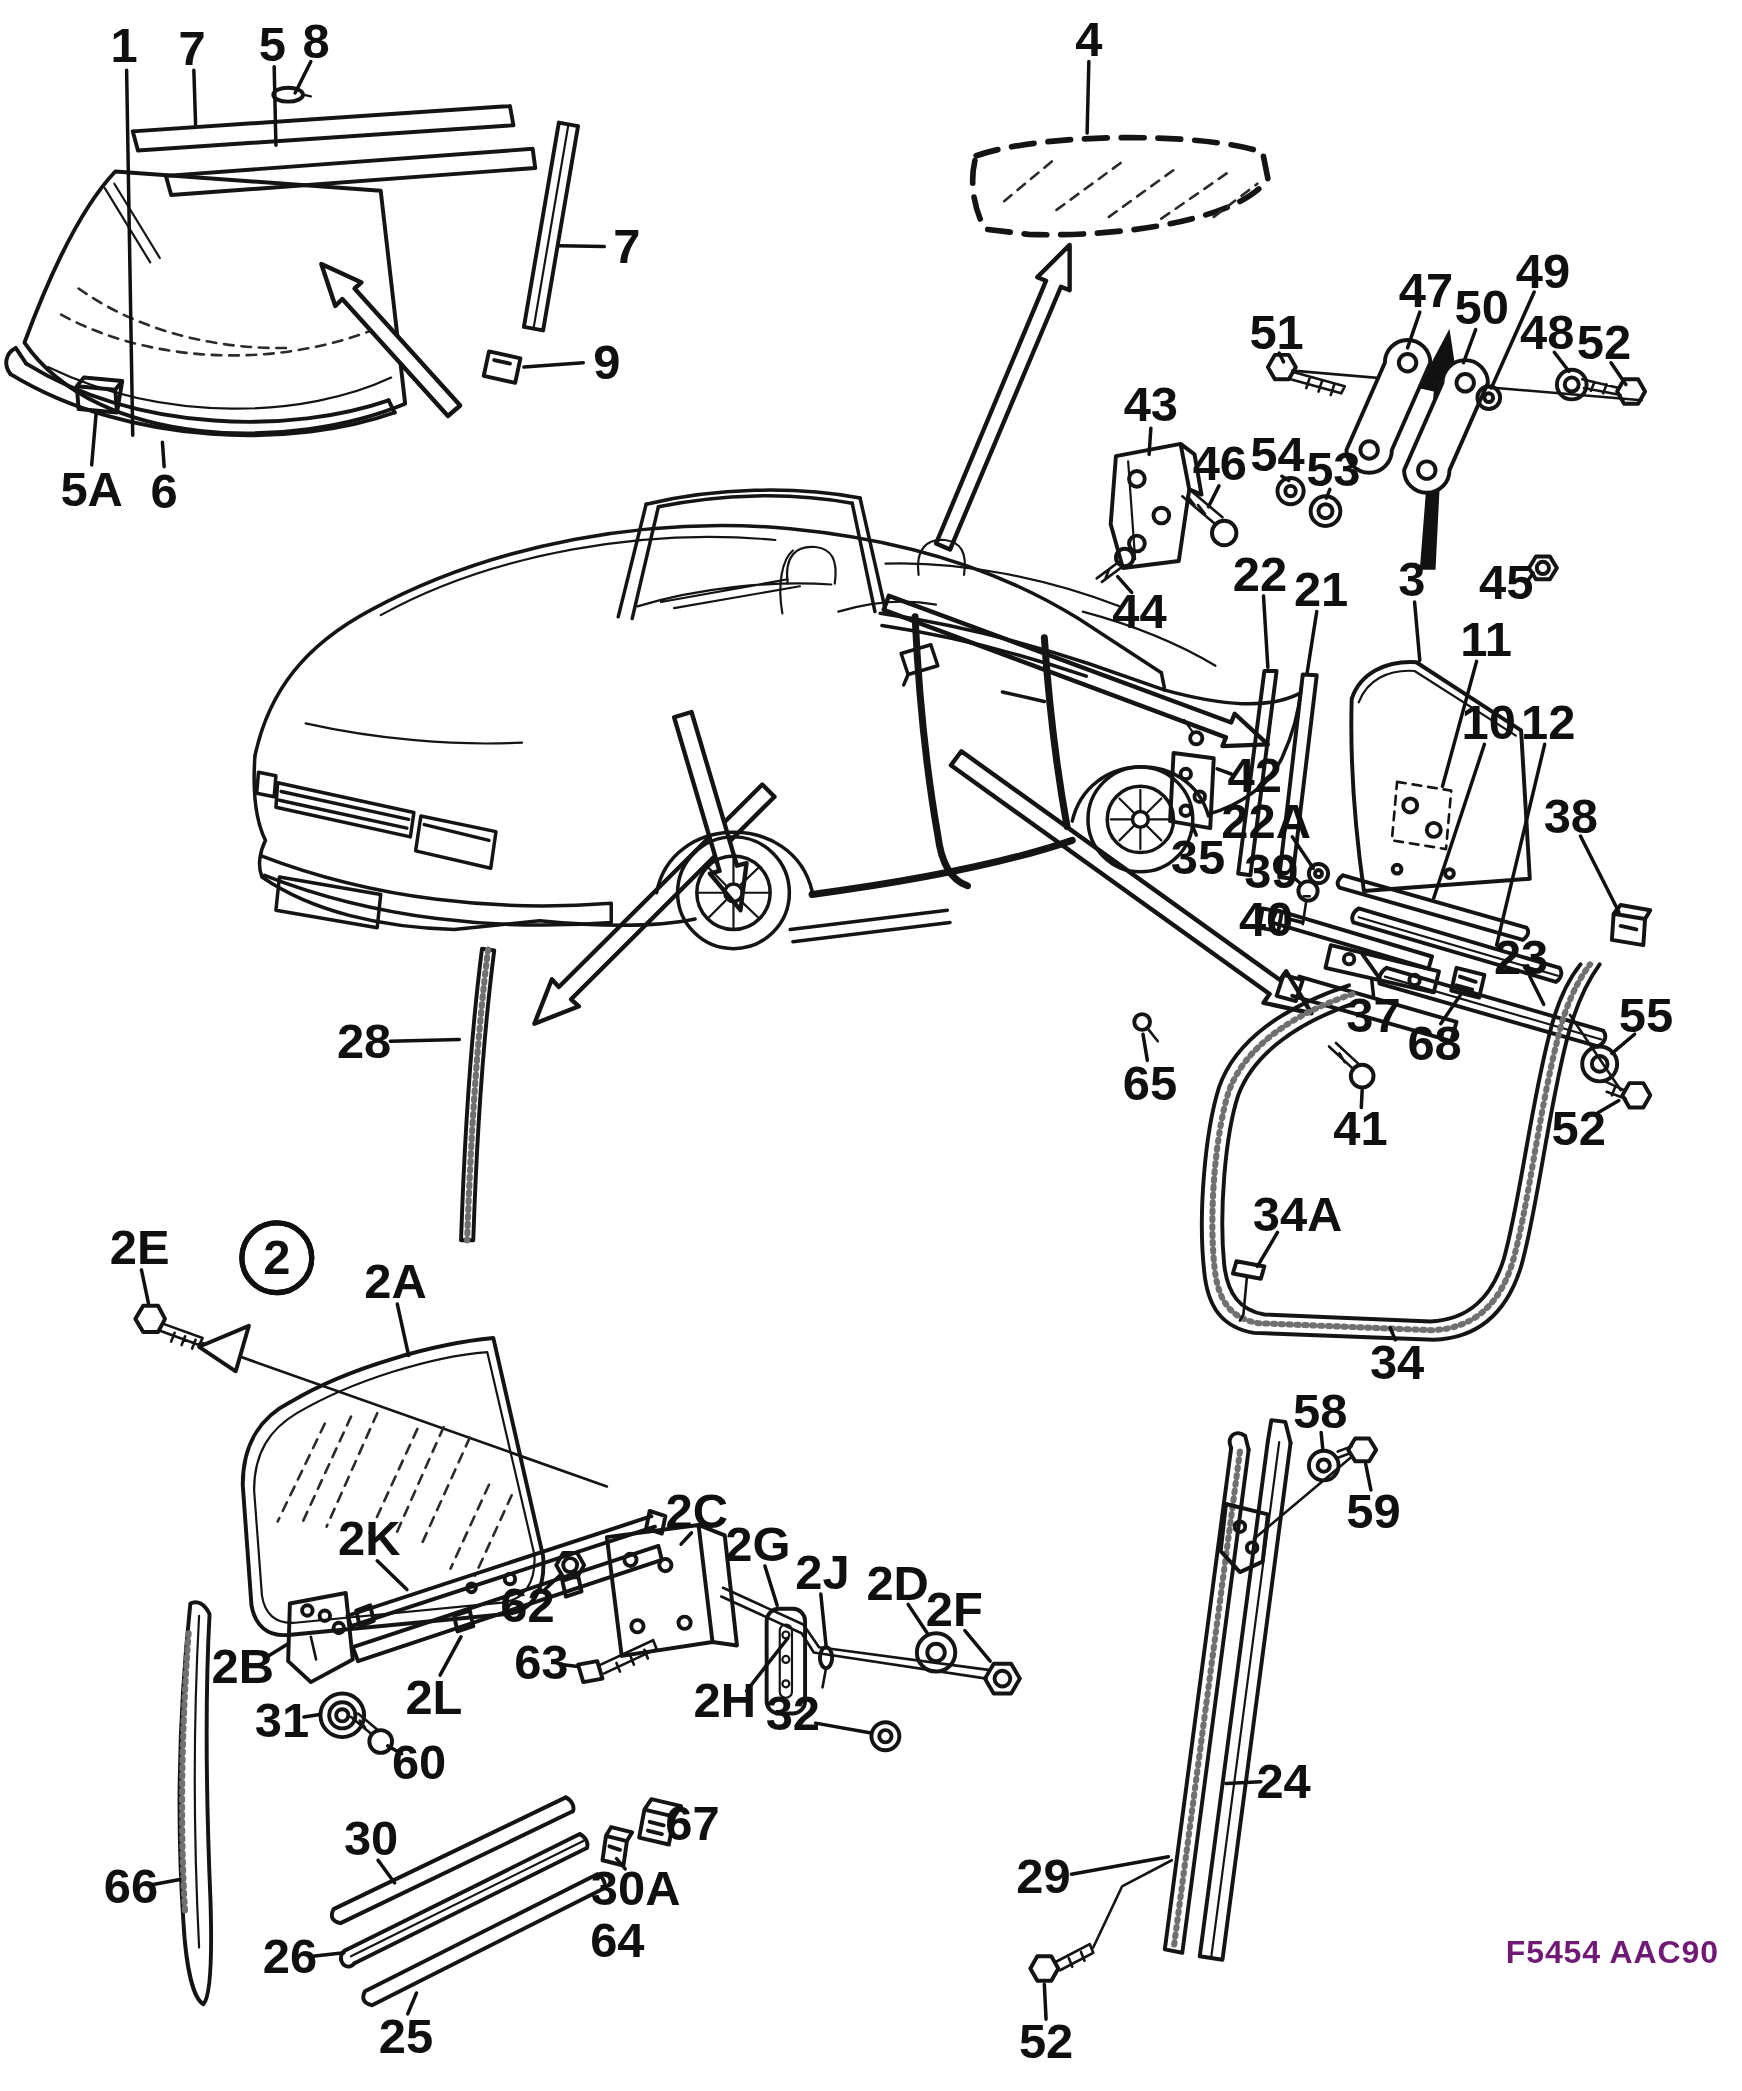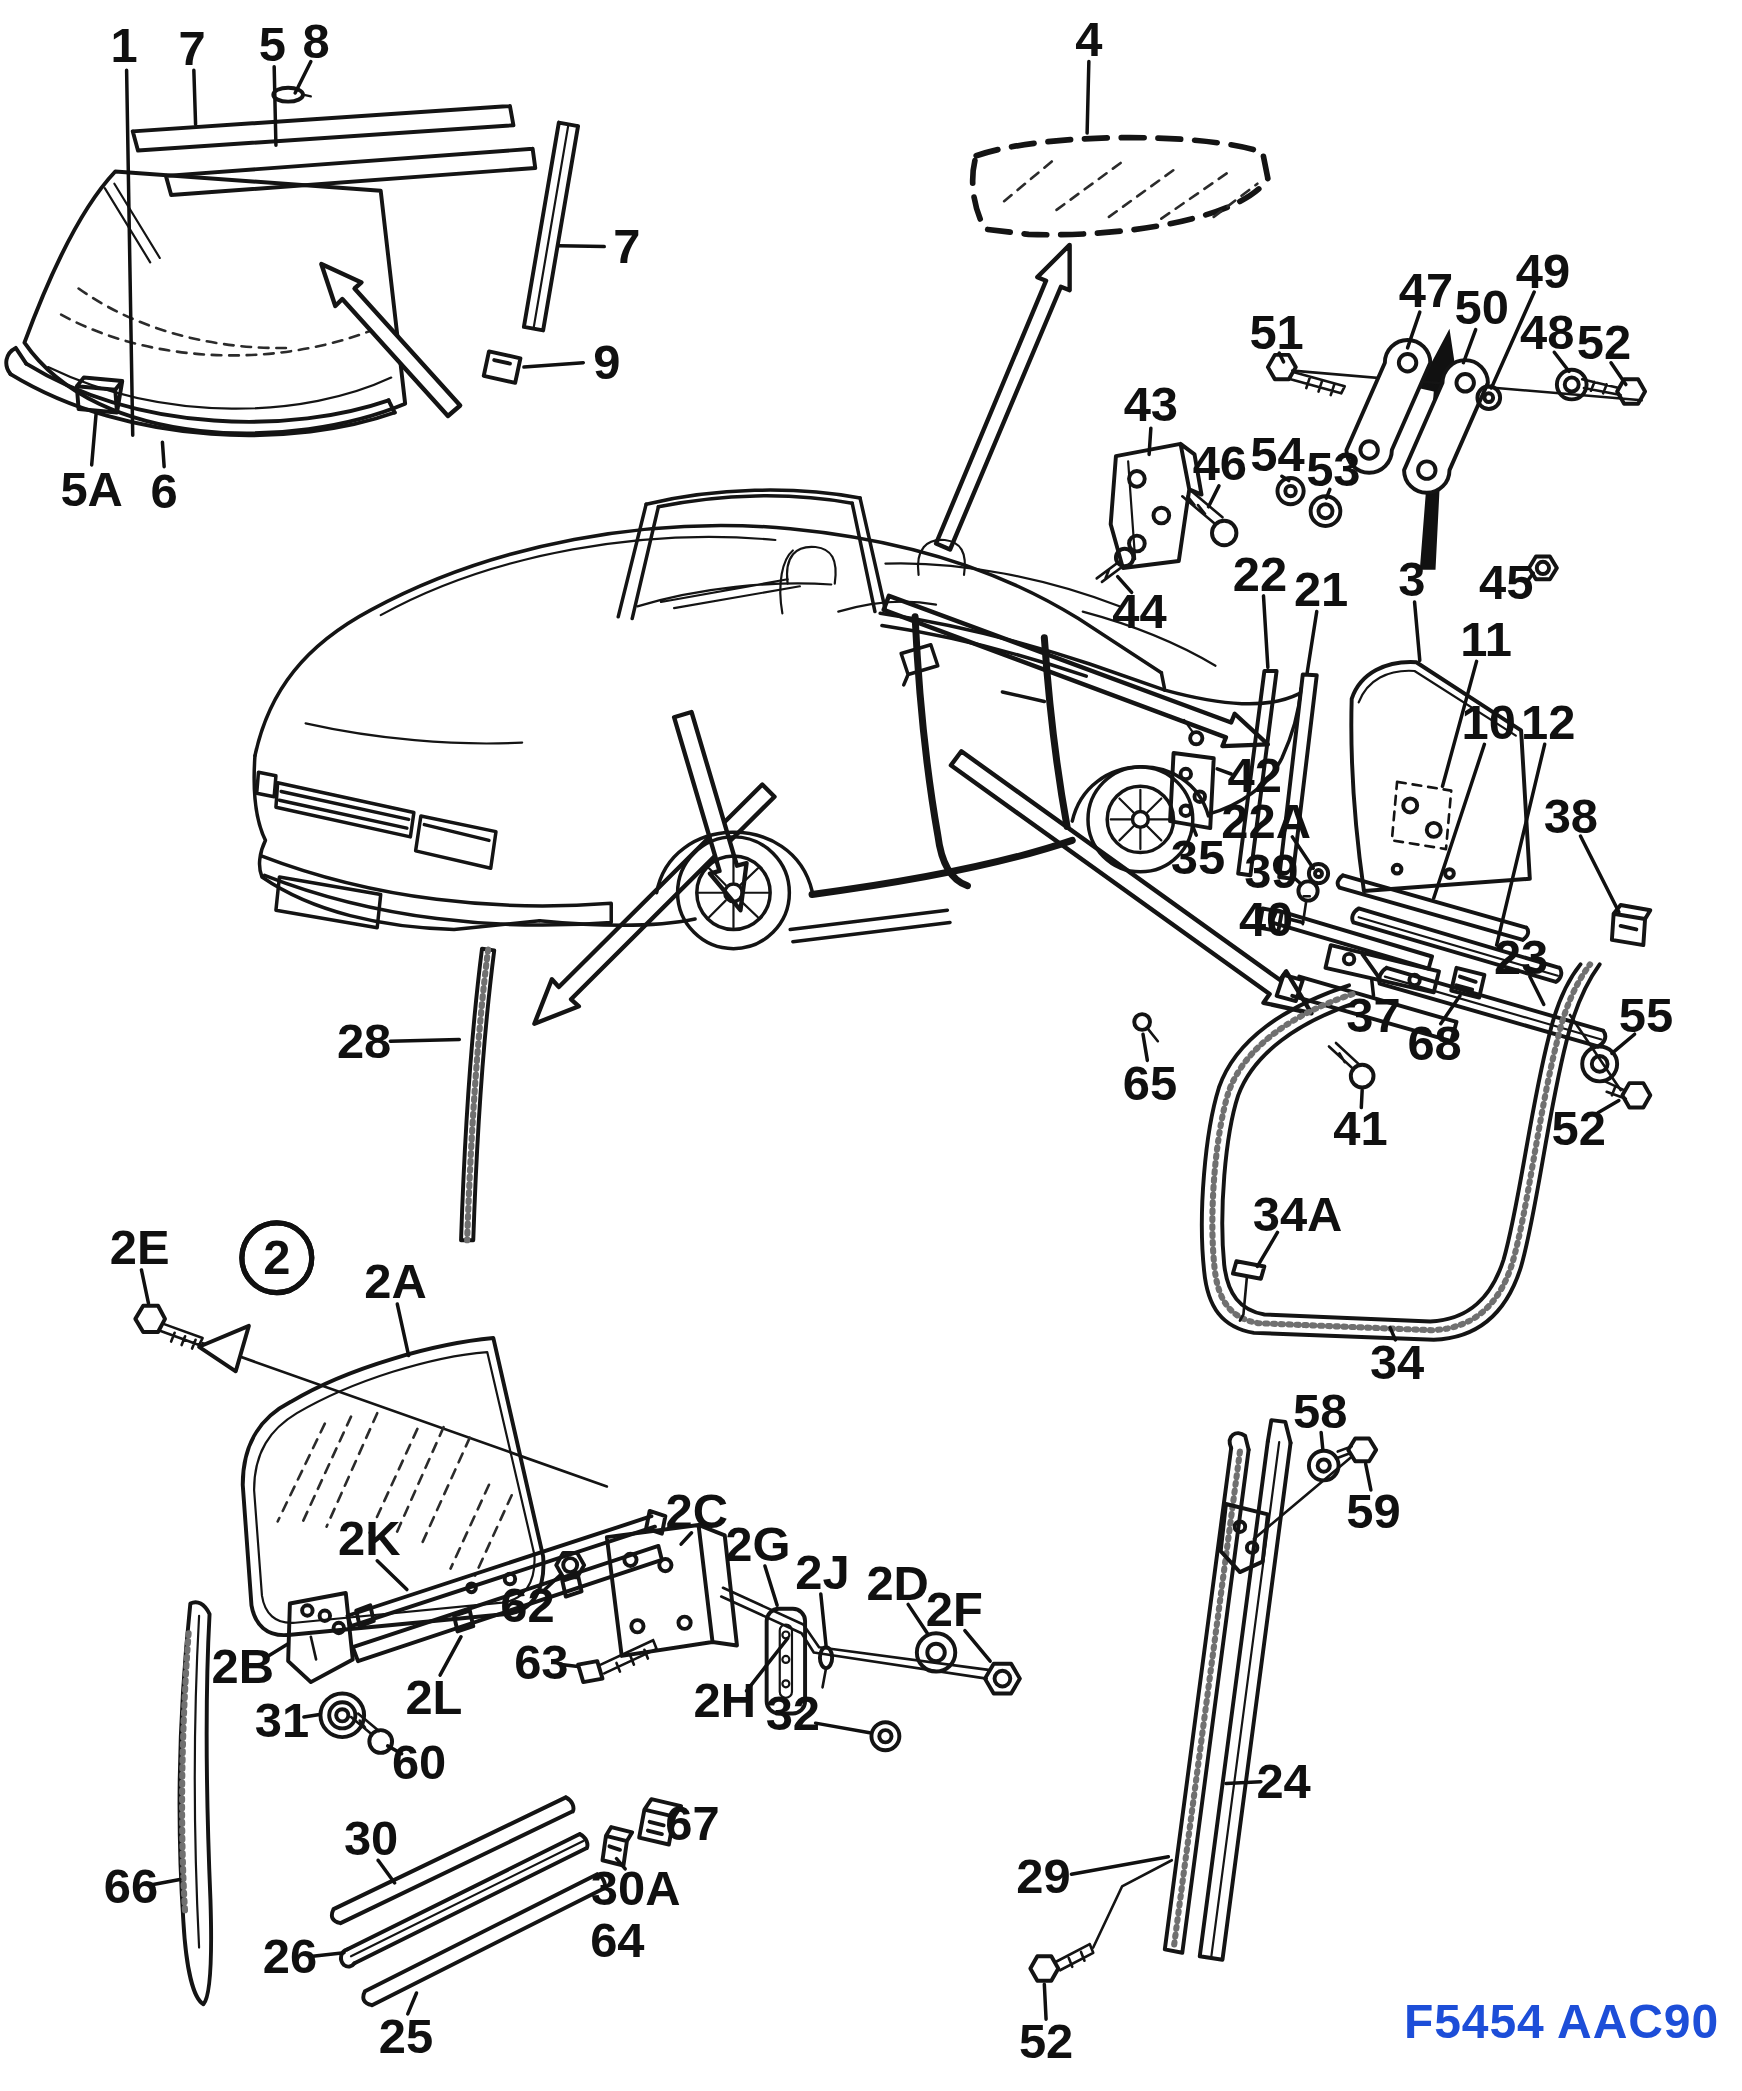--- a/index.html
+++ b/index.html
@@ -1,22 +1,22 @@
 <!DOCTYPE html>
 <html style="font-size:14px"><head>
 <meta charset="utf-8">
 <style>
   html,body{margin:0;padding:0;background:#e8e8e8;}
   .page{position:relative;width:1742px;height:2092px;background:#ffffff;overflow:hidden;
         font-family:"Liberation Sans",sans-serif;}
   svg{position:absolute;inset:0;}
   .callout{font-family:"Liberation Sans",sans-serif;font-weight:bold;font-size:56px;fill:#101010;}
   .leader{stroke:#101010;stroke-width:4;fill:none;}
-  .figcode{position:absolute;right:23px;top:1994px;font-size:48px;font-weight:bold;
-           color:#1d4ed8;letter-spacing:0.9px;}
+  .figcode{position:absolute;right:23px;top:1934px;font-size:32px;font-weight:bold;
+           color:#701a75;letter-spacing:0.9px;}
   .thin{stroke-width:2.5;}
   .w3{stroke-width:3;}
   .thick{stroke-width:8;}
   .dashline{stroke-dasharray:26 16;stroke-width:6.5;}
   .hatch{stroke-width:3;stroke-dasharray:11 9;stroke:#2b2b2b;}
   .stip{stroke:#707070;stroke-width:7;stroke-dasharray:2.5 6.5;}
   .fillw{fill:#ffffff;}
   .blk{fill:#111111;stroke:none;}
 </style>
 </head>

